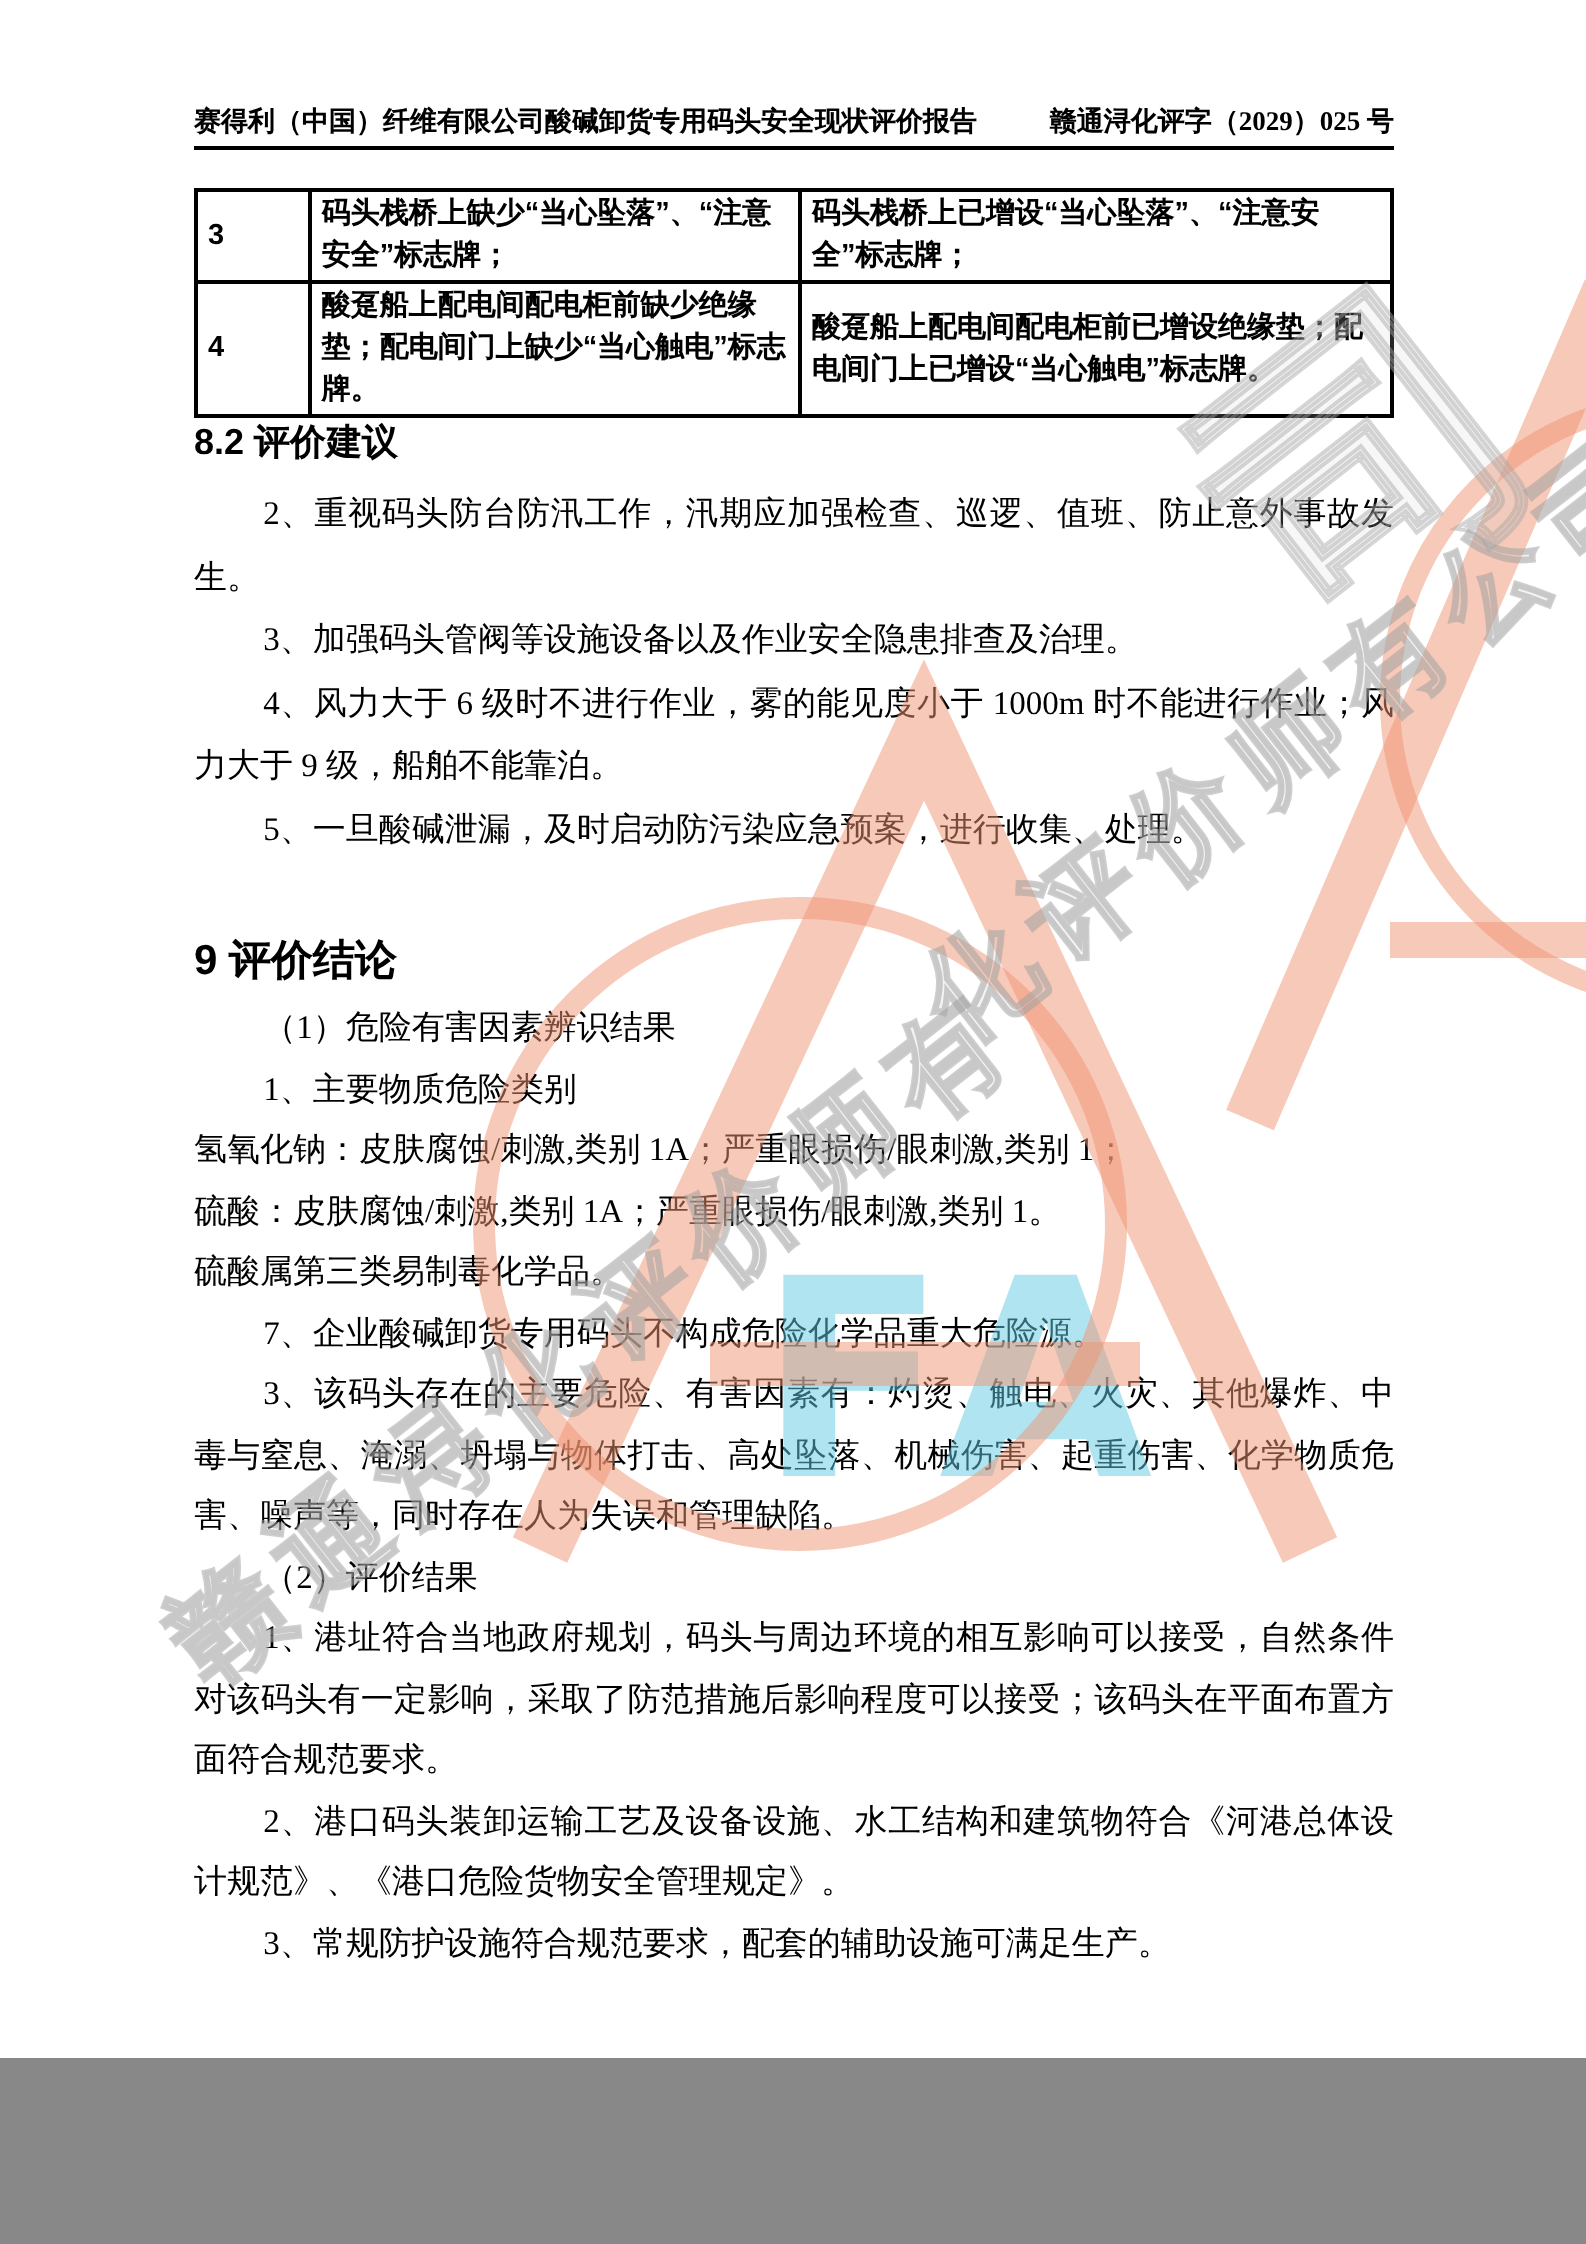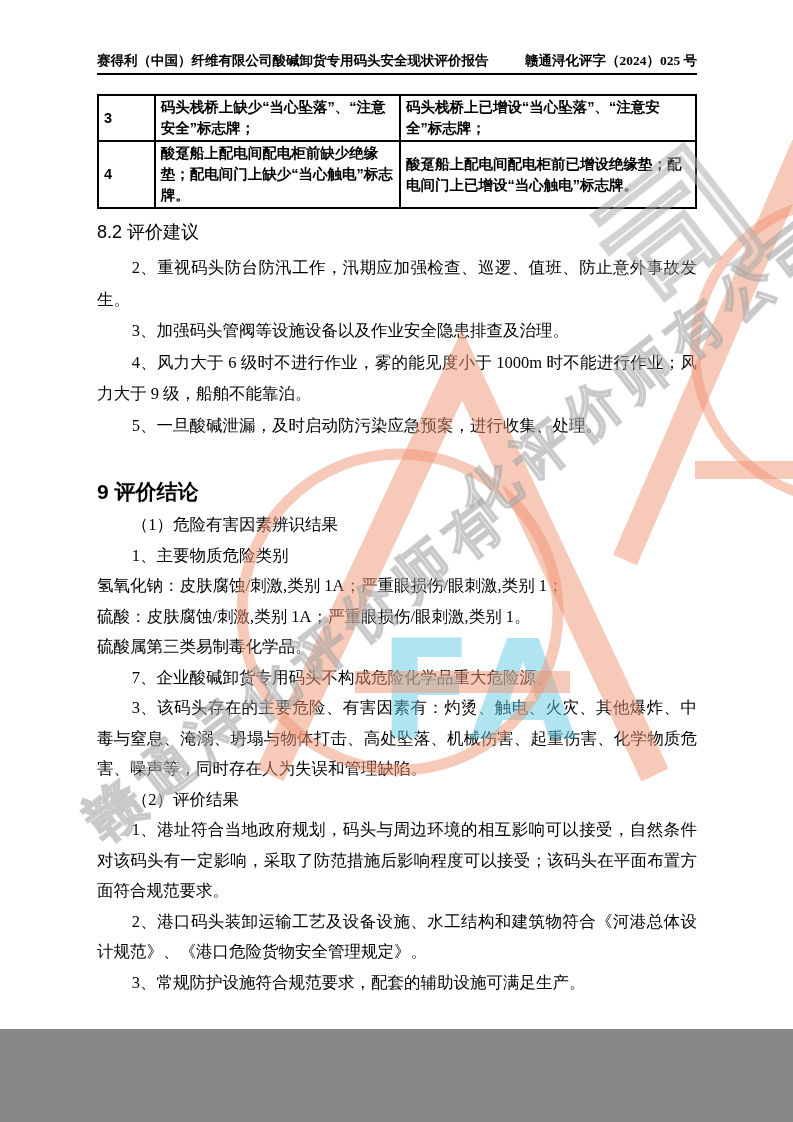--- a/index.html
+++ b/index.html
@@ -26,22 +26,22 @@
     font-size:14.5px; font-weight:bold; line-height:21px;
   }
   table.cmp td { border:2px solid #000; padding:1px 5px; vertical-align:middle; }
   td.no { width:57px; text-align:left; padding-left:9px; }
   td.c2 { width:246px; }
   td.c3 { width:297px;margin-left:28px; }
 
   
   h2.s82 {
     font-family:"Liberation Sans","DejaVu Sans",sans-serif;
-    font-size:18px; line-height:24px; font-weight:normal;
-    margin-top:11px; margin-bottom:8px;
+    font-size:18px; line-height:24px; font-weight:bold;
+    margin-bottom:8px;
   }
   h1.s9 {
     font-family:Liberation Sans, sans-serif;
     font-size:21px; line-height:28px; font-weight:bold;
     margin-top:37px; margin-bottom:4px;
   }
 
   
   .p82 p { font-size:16.5px; line-height:31.5px; text-align:justify; text-indent:2.1em; }
   .p9  p { font-size:16.5px; line-height:30.5px; text-align:justify; }
@@ -85,21 +85,21 @@
 </style>
 </head>
 <body>
 
 <div class="page">
 
   <div class="content">
 
     <div class="hdr">
       <span class="left">赛得利（中国）纤维有限公司酸碱卸货专用码头安全现状评价报告</span>
-      <span class="right">赣通浔化评字（2024）025 号</span>
+      <span class="right">赣通浔化评字（2029）025 号</span>
     </div>
 
     <table class="cmp">
       <tbody>
         <tr>
           <td class="no">3</td>
           <td class="c2">码头栈桥上缺少“当心坠落”、“注意安全”标志牌；</td>
           <td class="c3">码头栈桥上已增设“当心坠落”、“注意安全”标志牌；</td>
         </tr>
         <tr>

